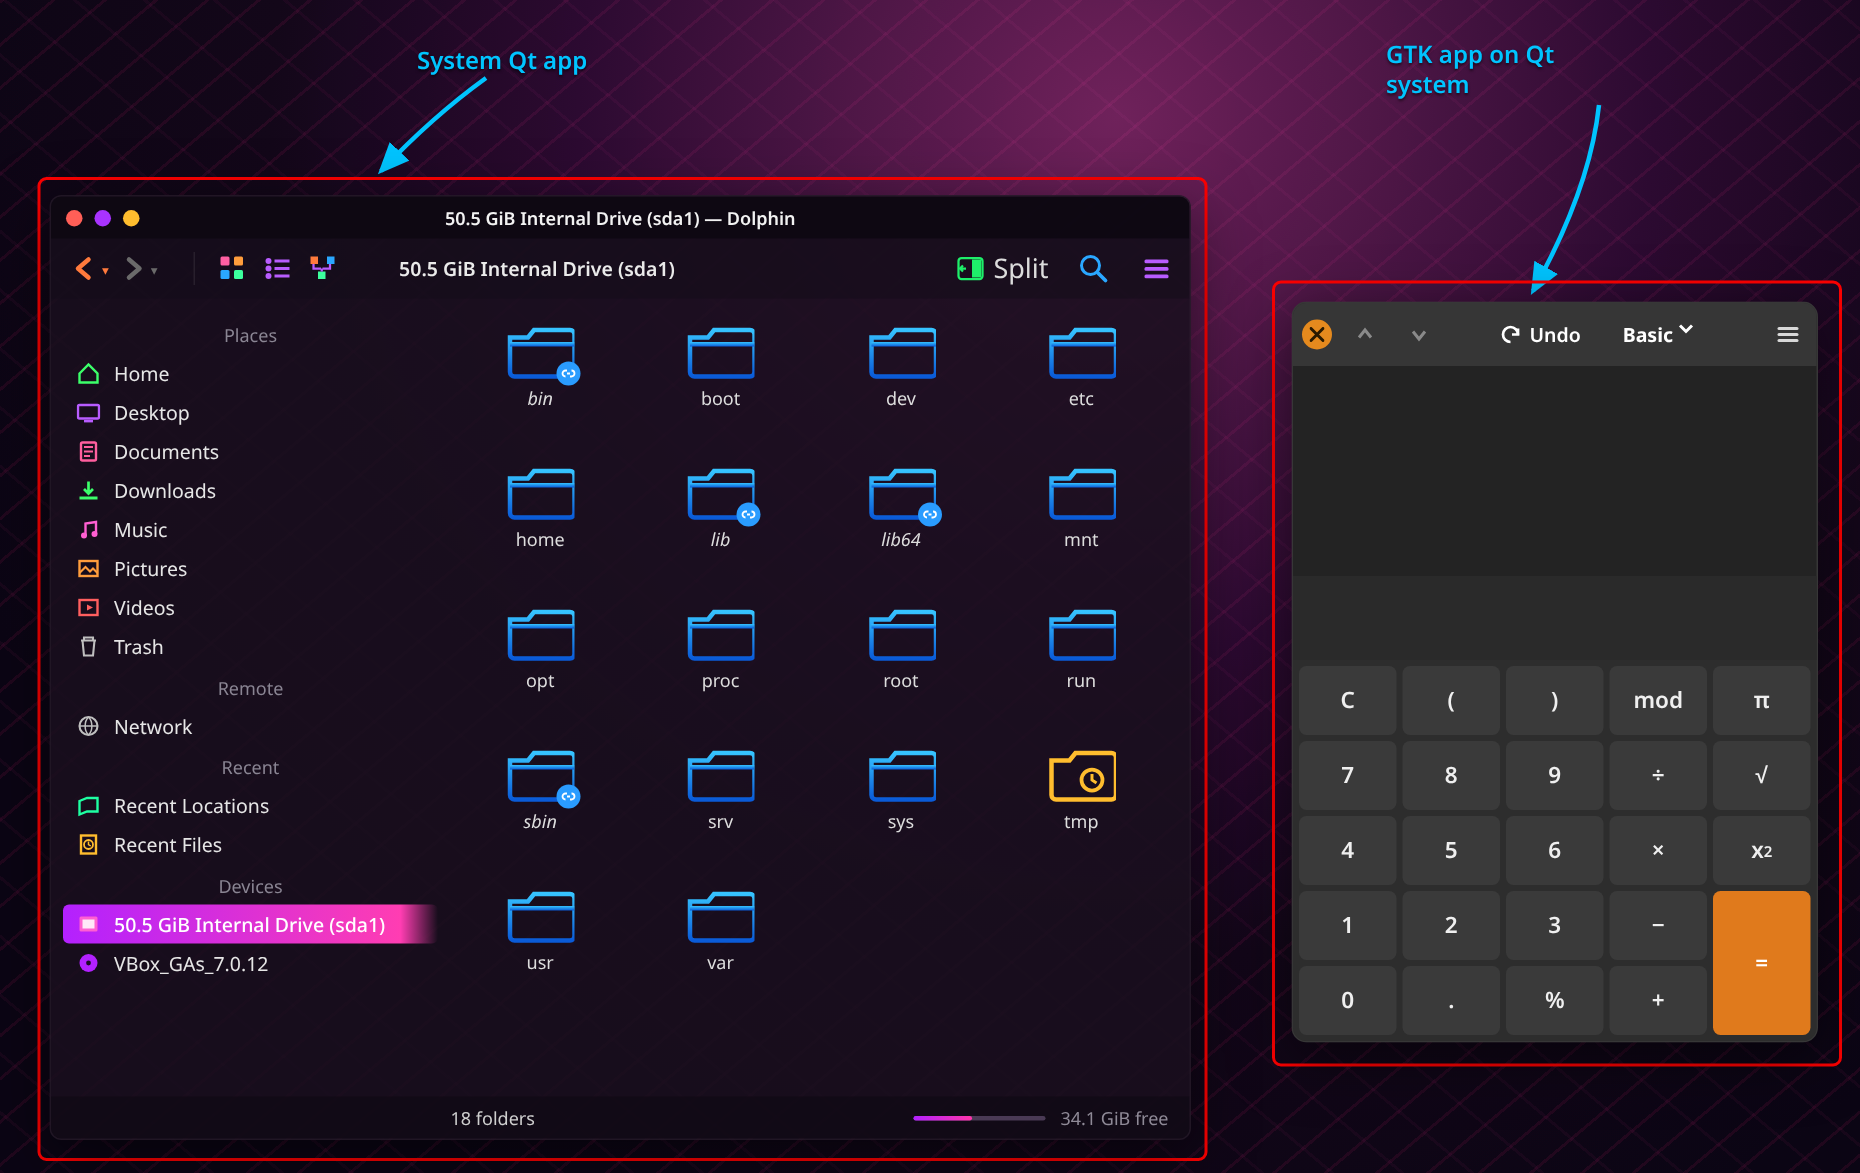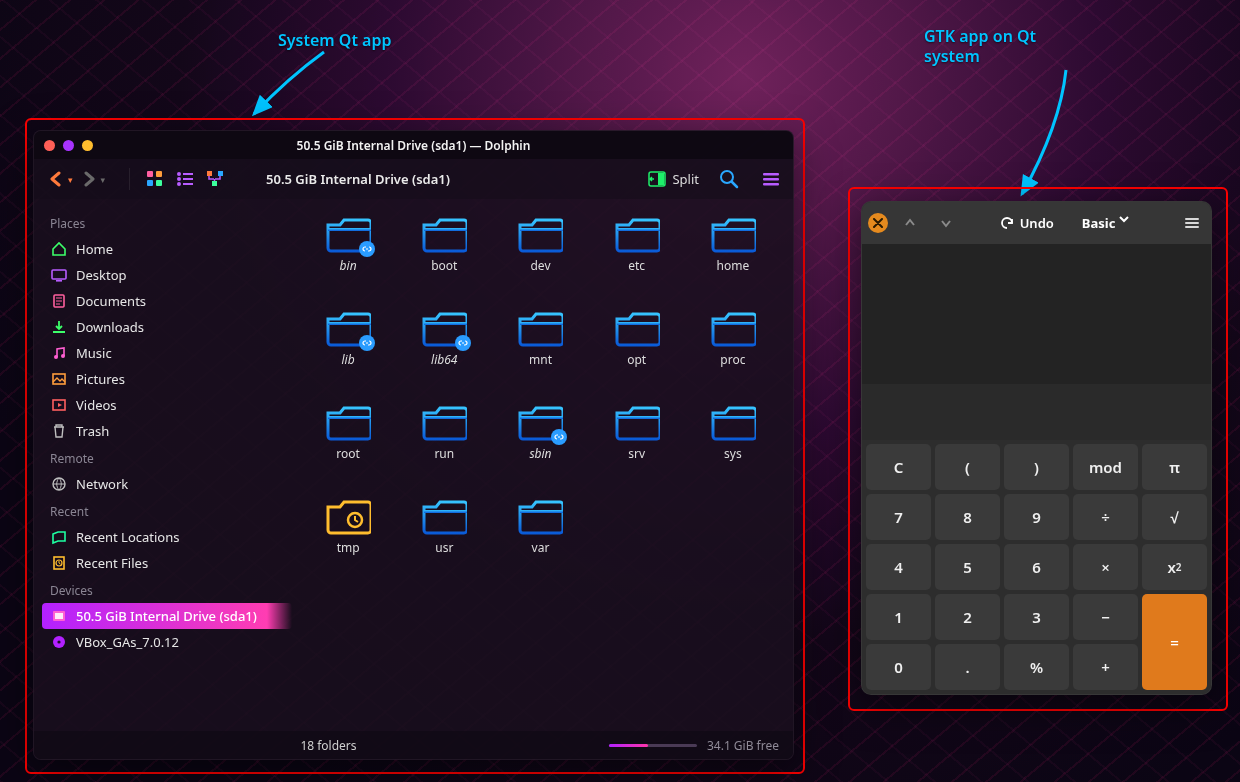--- a/index.html
+++ b/index.html
@@ -103,35 +103,36 @@
   .crumb {
     flex: 0 0 auto;
     margin-left: 34px;
     font-weight: 600;
     color: #eaeaea;
     font-size: 13px;
   }
   .tb-spacer { flex: 1; }
   .split {
     display: inline-flex; align-items: center; gap: 6px;
-    color: #dcdcdc; font-size: 13px;
+    color: #dcdcdc; font-size: 18px;
   }
   .split svg, .search-ico { color: #2aa7ff; }
   .search-ico { margin: 0 8px 0 14px; }
   .menu-ico { margin-left: 6px; }
 
   .d-body {
     display: flex;
     height: calc(100% - 28px - 40px - 28px);
   }
   .d-sidebar {
     width: 250px;
     padding: 10px 0 10px 8px;
     overflow: hidden;
     font-size: 13px;
+    text-align: center;
   }
   .sb-h {
     color: #8a8593; font-size: 12px;
     padding: 6px 8px 4px;
   }
   .sb-i {
     display: flex; align-items: center; gap: 8px;
     height: 26px; padding: 0 8px; border-radius: 4px;
     color: #e6e6e6;
   }
@@ -139,21 +140,21 @@
   .sb-i.sel {
     background: linear-gradient(90deg, #b321ff, #ff3db2 90%, rgba(255,61,178,0) 100%);
     color: #fff;
     font-weight: 500;
   }
 
   .d-grid {
     flex: 1;
     padding: 16px 12px 8px 8px;
     display: grid;
-    grid-template-columns: repeat(5, 1fr);
+    grid-template-columns: repeat(4, 1fr);
     grid-auto-rows: 94px;
     gap: 0;
     align-content: start;
   }
   .cell {
     display: flex; flex-direction: column; align-items: center; justify-content: flex-start;
     gap: 4px;
     position: relative;
   }
   .cell .label {

